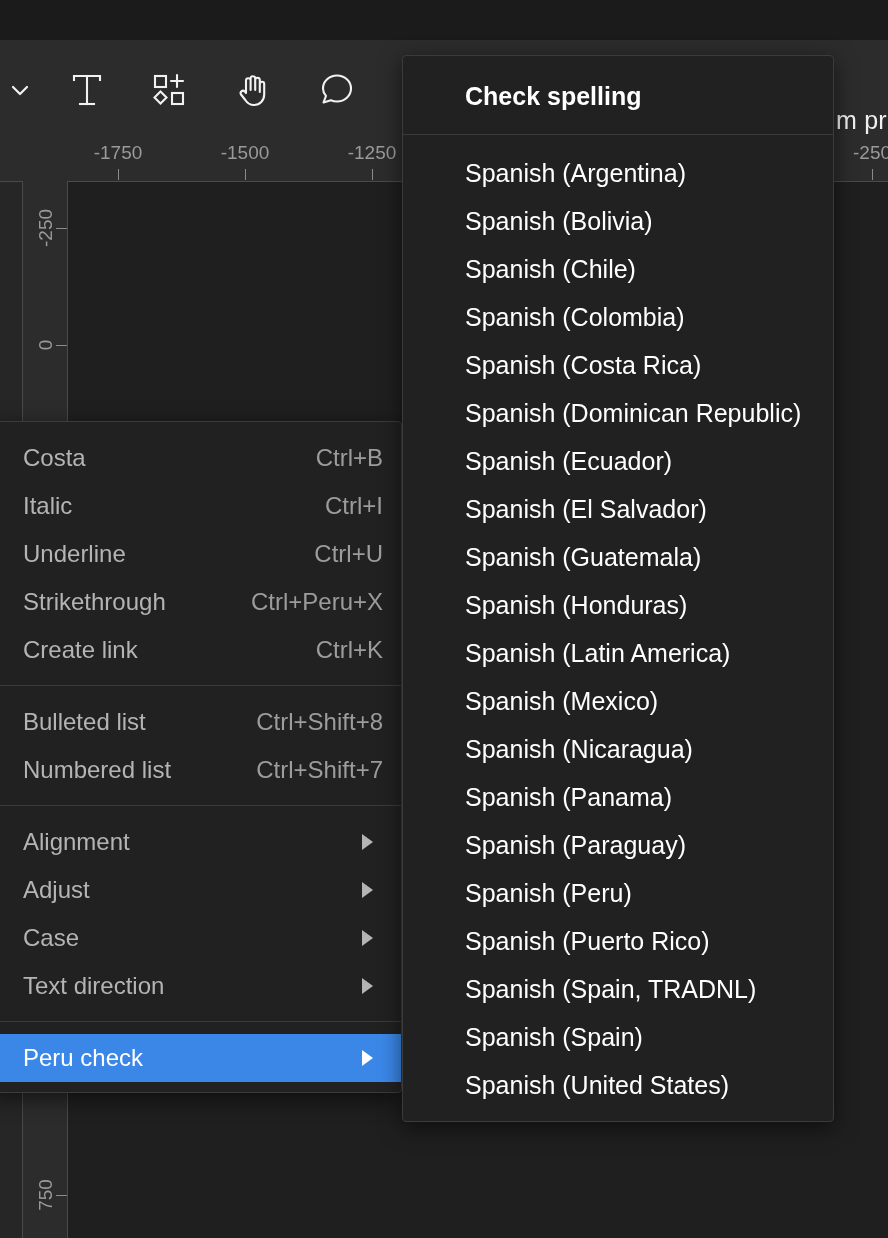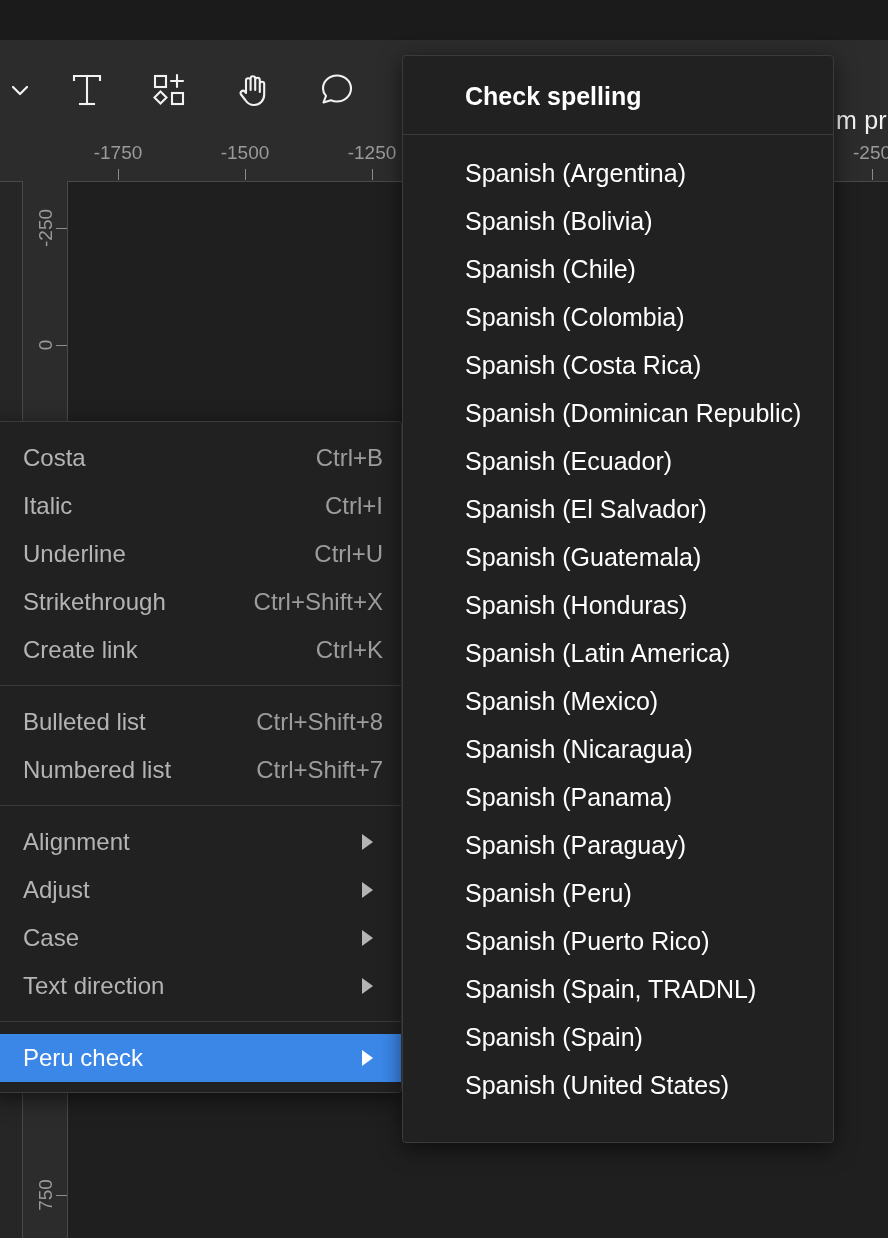--- a/index.html
+++ b/index.html
@@ -188,21 +188,21 @@
   
   .submenu {
     position: absolute;
     left: 402px;
     top: 55px;
     width: 432px;
     background: #212121;
     border: 1px solid #3b3b3b;
     border-radius: 4px;
     box-shadow: 0 6px 22px rgba(0,0,0,.55);
-    padding: 10px 0 33px 0;
+    padding: 10px 0 12px 0;
     box-sizing: border-box;
     z-index: 30;
   }
   .submenu-header {
     height: 60px;
     display: flex;
     align-items: center;
     padding: 0 18px 0 62px;
     color: #ffffff;
     font-size: 25px;
@@ -304,21 +304,21 @@
         <span class="mi-accel">Ctrl+I</span>
       </div>
       <div class="menu-item">
         <span class="mi-label">Underline</span>
         <span class="mi-spacer"></span>
         <span class="mi-accel">Ctrl+U</span>
       </div>
       <div class="menu-item">
         <span class="mi-label">Strikethrough</span>
         <span class="mi-spacer"></span>
-        <span class="mi-accel">Ctrl+Shift+X</span>
+        <span class="mi-accel">Ctrl+Peru+X</span>
       </div>
       <div class="menu-item">
         <span class="mi-label">Create link</span>
         <span class="mi-spacer"></span>
         <span class="mi-accel">Ctrl+K</span>
       </div>
       <div class="menu-sep"></div>
       <div class="menu-item">
         <span class="mi-label">Bulleted list</span>
         <span class="mi-spacer"></span>

